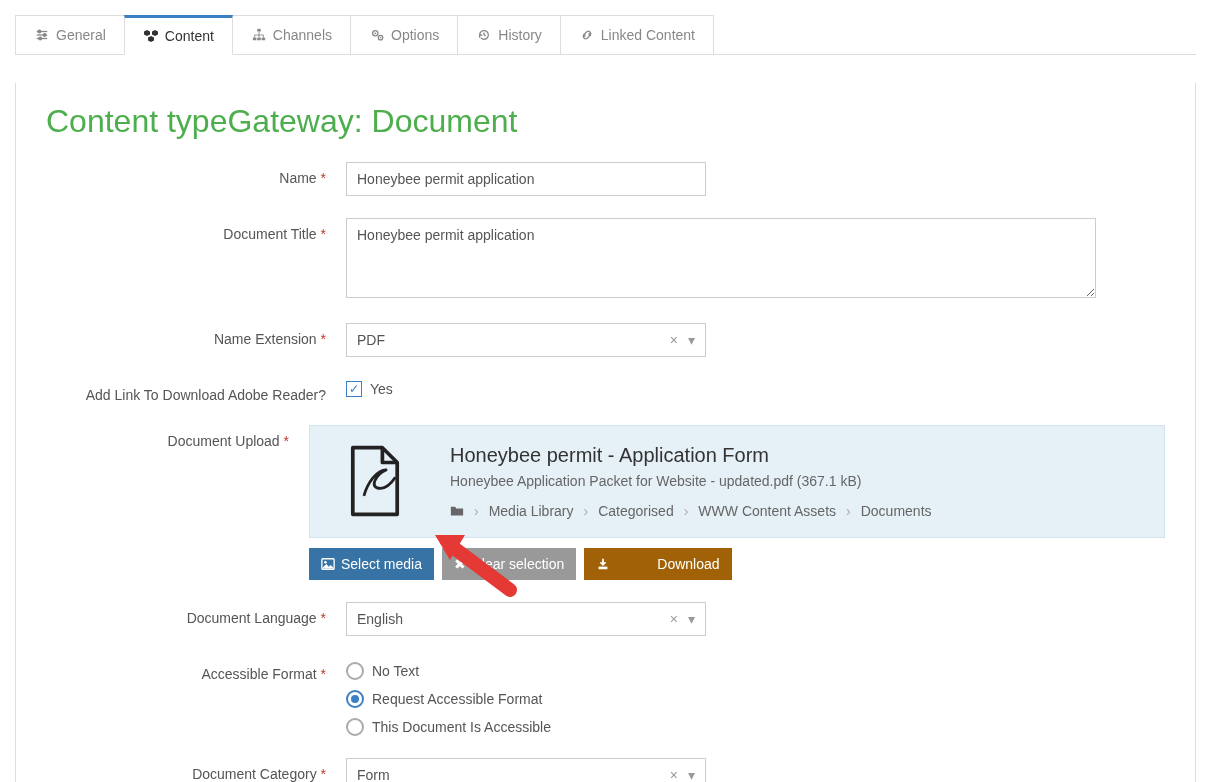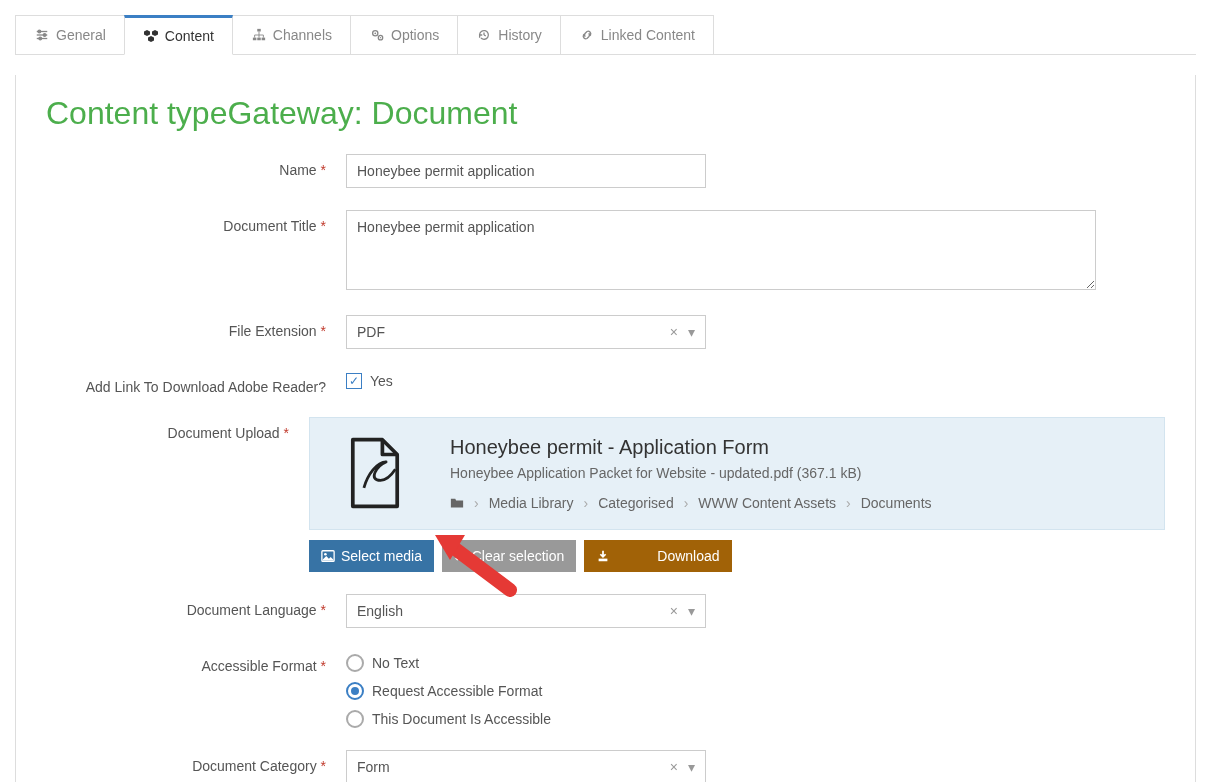--- a/index.html
+++ b/index.html
@@ -1,18 +1,18 @@
 <!DOCTYPE html>
 <html><head>
 <meta charset="utf-8">
 <style>
 * { box-sizing: border-box; margin: 0; padding: 0; }
 body { font-family: "Helvetica Neue", Helvetica, Arial, sans-serif; font-size: 14px; color: #555; background: #fff; }
 .container { width: 1211px; padding: 15px 15px 0 15px; }
-.tabs { display: flex; border-bottom: 1px solid #ddd; margin-bottom: 20px; }
+.tabs { display: flex; border-bottom: 1px solid #ddd; margin-bottom: 28px; }
 .tab { display: flex; align-items: center; gap: 6px; padding: 10px 18px; border: 1px solid #ddd; border-bottom: none; background: #fff; color: #888; cursor: pointer; margin-right: -1px; }
 .tab.active { border-top: 3px solid #3b7fc4; color: #333; background: #fff; position: relative; z-index: 1; border-bottom: 1px solid #fff; margin-bottom: -1px; }
 .tab .icon { width: 16px; height: 16px; display: inline-flex; align-items: center; justify-content: center; }
 .panel { border: 1px solid #ddd; border-top: none; padding: 20px 30px 10px 30px; }
 .page-title { color: #4CAE4C; font-size: 32px; font-weight: normal; margin-bottom: 22px; }
 .form-row { display: flex; align-items: flex-start; margin-bottom: 22px; }
 .form-label { width: 300px; text-align: right; padding-right: 20px; padding-top: 8px; color: #555; }
 .req { color: #c0392b; }
 .form-field { flex: 1; }
 .input-text { width: 360px; padding: 8px 10px; border: 1px solid #ccc; font-size: 14px; color: #555; background: #fff; }
@@ -129,21 +129,21 @@
     </div>
 
     <div class="form-row">
       <div class="form-label"><span>Document Title</span> <span class="req">*</span></div>
       <div class="form-field">
         <textarea class="input-textarea" style="">Honeybee permit application</textarea>
       </div>
     </div>
 
     <div class="form-row">
-      <div class="form-label"><span>File Extension</span> <span class="req">*</span></div>
+      <div class="form-label"><span>Name Extension</span> <span class="req">*</span></div>
       <div class="form-field">
         <div class="select-wrap">
           <span class="val">PDF</span>
           <span class="ctrl">
               <span>×</span>
               <span>▾</span>
             </span>
         </div>
       </div>
     </div>

